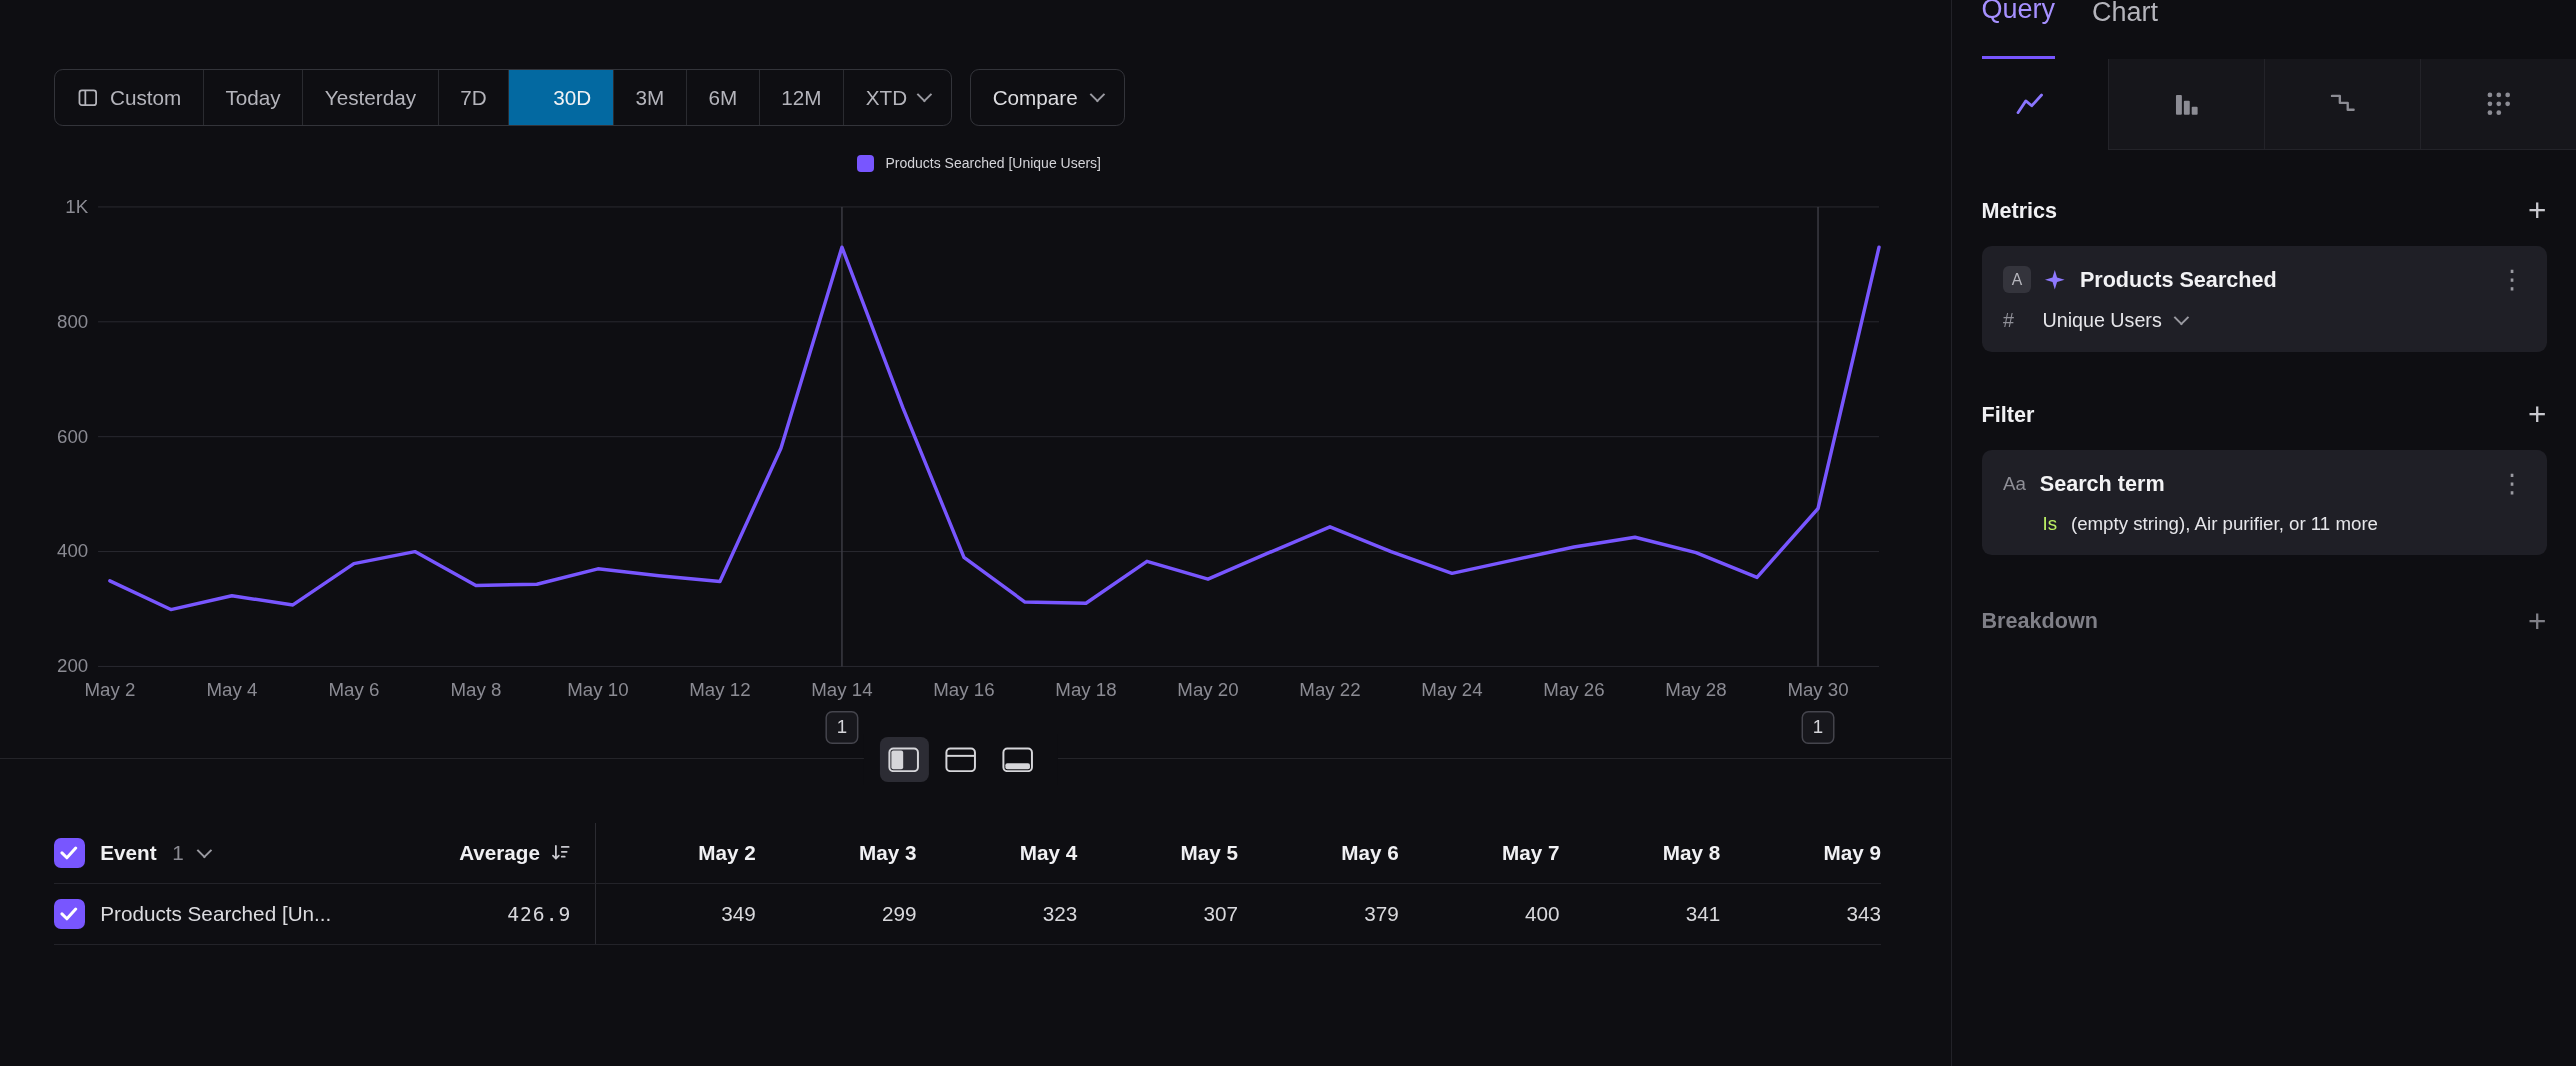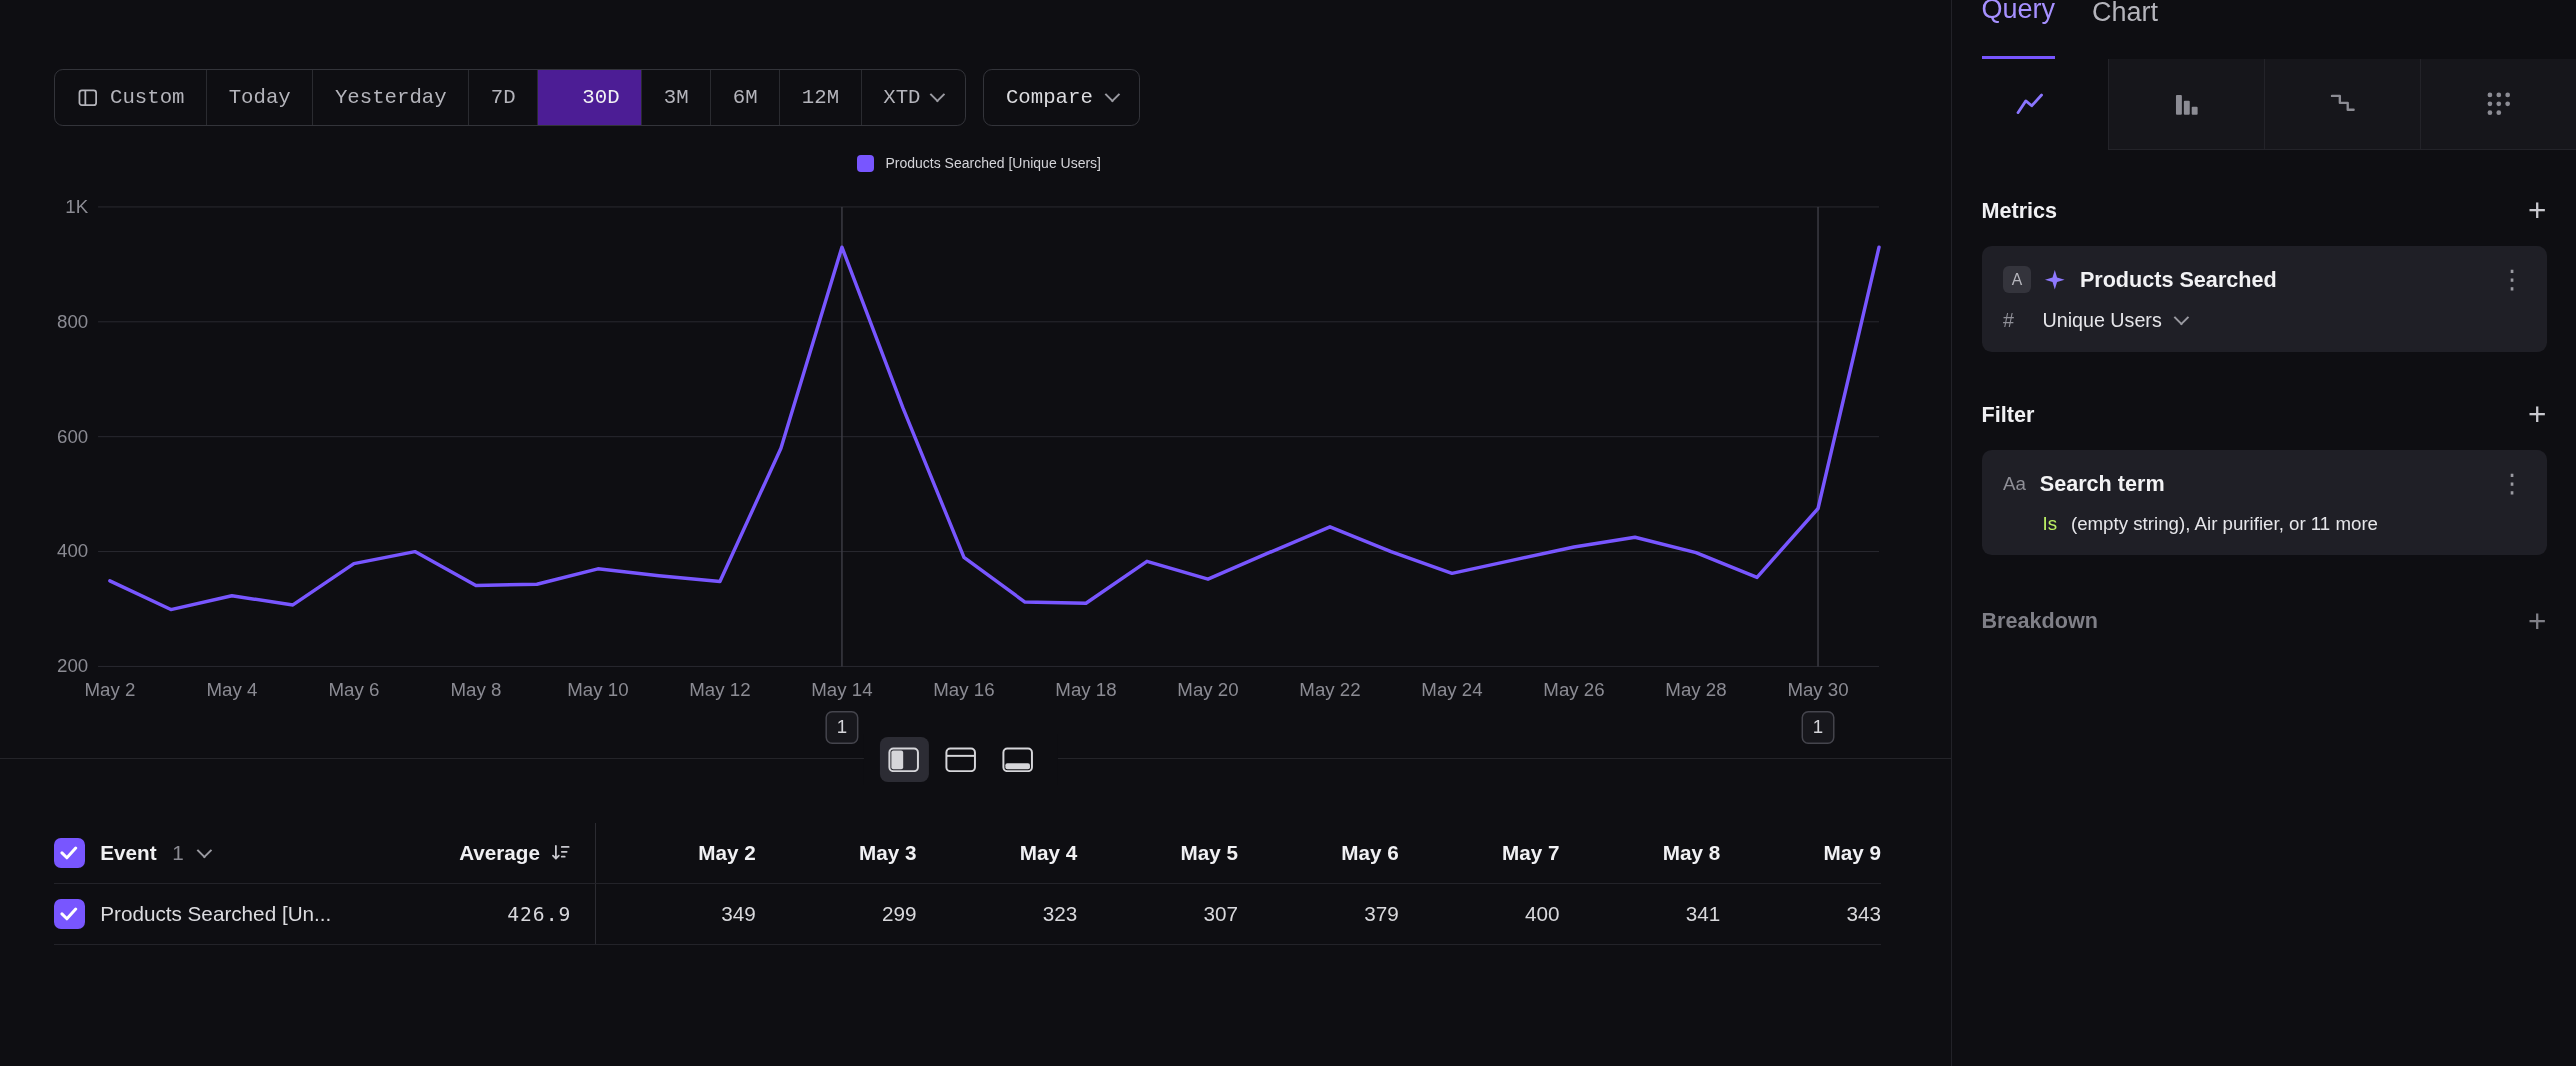--- a/index.html
+++ b/index.html
@@ -5,26 +5,26 @@
   * { box-sizing: border-box; margin: 0; padding: 0; }
   html,body { width:2576px; height:1067px; overflow:hidden; }
   body {
     background:#0e0e12; color:#d8d8dc;
     font-family:"Liberation Sans", sans-serif; font-size:20.7px;
   }
   .app { position:relative; width:2576px; height:1067px; }
   .main { position:absolute; left:0; top:0; width:1951px; height:1067px; }
 
   
-  .toolbar { position:absolute; top:69px; left:54px; right:72px; display:flex; justify-content:space-between; align-items:center;font-family:Liberation Mono, monospace; }
+  .toolbar { position:absolute; top:69px; left:54px; right:72px; display:flex; justify-content:space-between; align-items:center; }
   .toolbar-left, .toolbar-right { display:flex; gap:17.7px; align-items:center; }
   .preset-group { display:flex; border:1px solid #33343a; border-radius:8.9px; height:57px; align-items:stretch; overflow:hidden; }
   .preset { display:flex; align-items:center; gap:11.8px; padding:0 21.6px; color:#b4b4bb; cursor:pointer; border-left:1px solid #2a2b30; font-size:20.7px; white-space:nowrap; }
   .preset:first-child { border-left:none; }
-  .preset.selected { background:#4c1d95; color:#f2f2f4;padding-left:44px; }
+  .preset.selected { background:#0369a1; color:#f2f2f4;padding-left:44px; }
   .btn { display:flex; align-items:center; gap:13.8px; height:57px; padding:0 21.6px; border:1px solid #33343a; border-radius:8.9px; background:transparent; color:#dcdce0; font-size:20.7px; font-family:inherit; cursor:pointer; white-space:nowrap; }
   .chev { width:10.8px; height:10.8px; border-right:2px solid #9a9aa1; border-bottom:2px solid #9a9aa1; transform:rotate(45deg); display:inline-block; margin-top:-5.9px; }
 
   
   .legend { position:absolute; top:155px; left:59px; width:1840px; display:flex; justify-content:center; align-items:center; gap:11.8px; font-size:14px; color:#d4d4d9; }
   .legend-swatch { width:16.7px; height:16.7px; border-radius:3.9px; background:#7856ff; display:inline-block; }
   #chart-svg { position:absolute; top:193px; left:41px; }
 
   .main-divider { position:absolute; top:758px; left:0; right:0; border-top:1px solid #242429; }
   .layout-toggles { position:absolute; top:734px; left:961px; transform:translateX(-50%); display:flex; gap:7.9px; background:#0e0e12; padding:0 15.7px; align-items:center; height:51px; }

